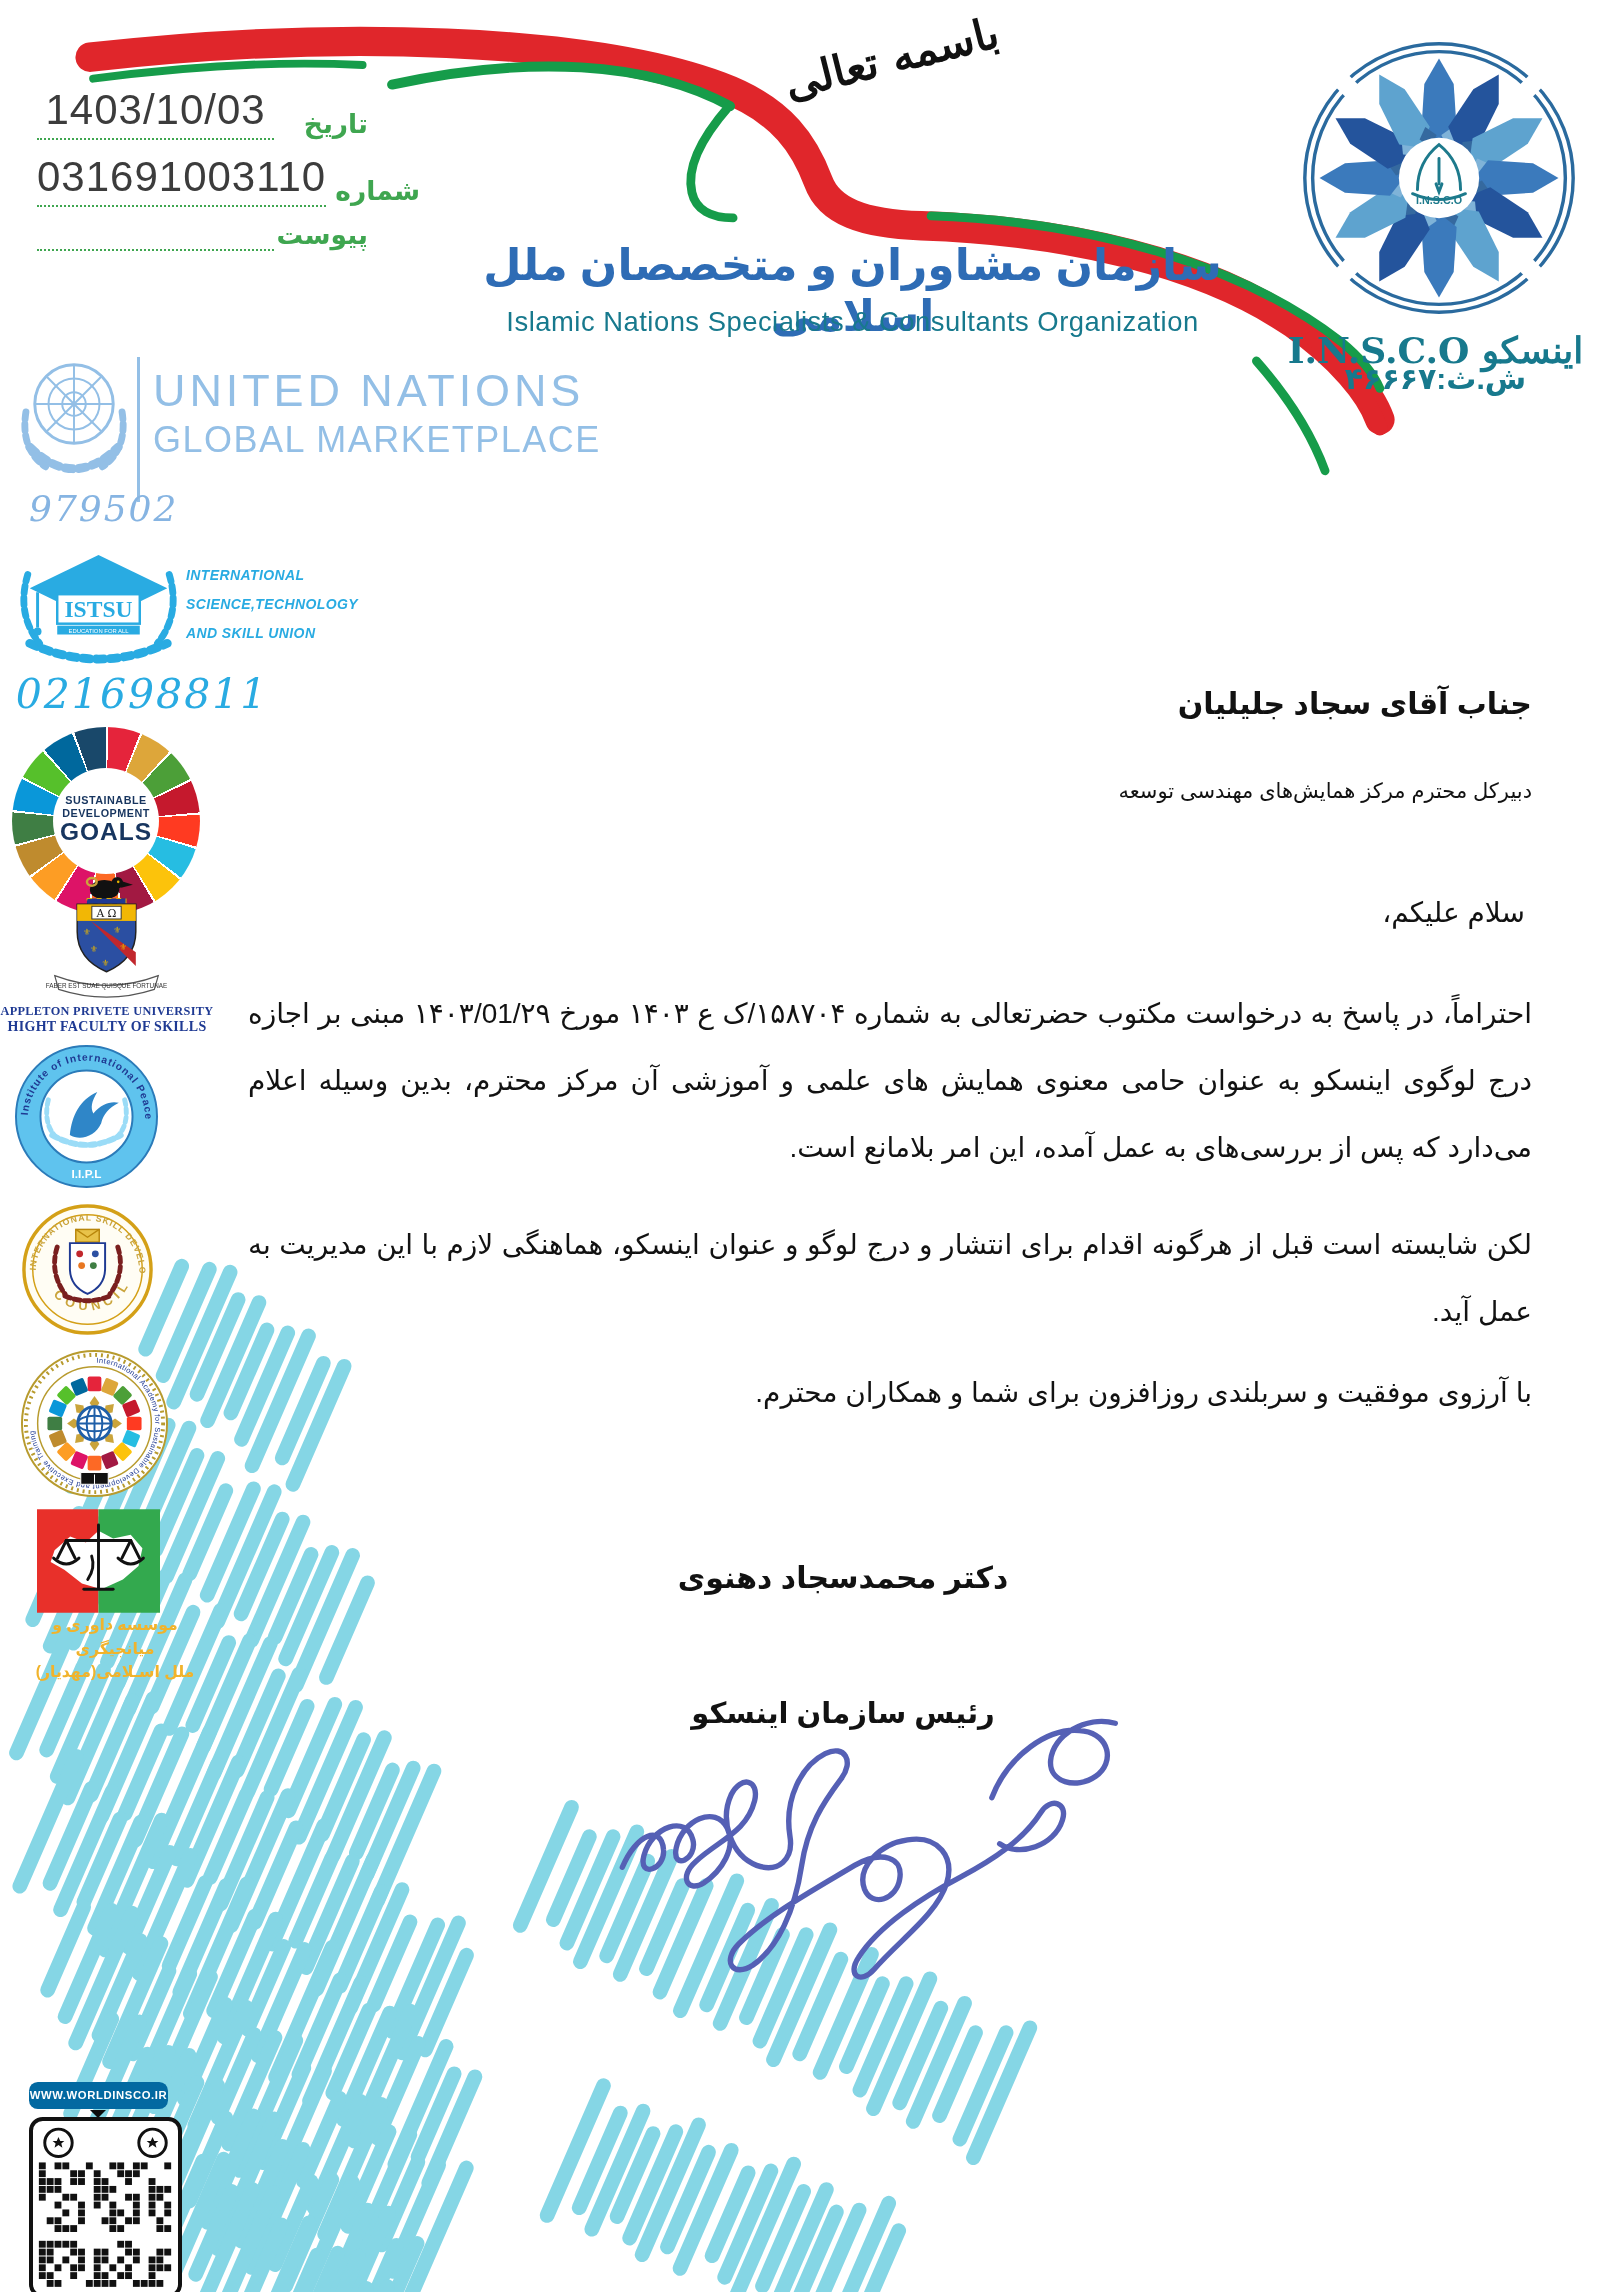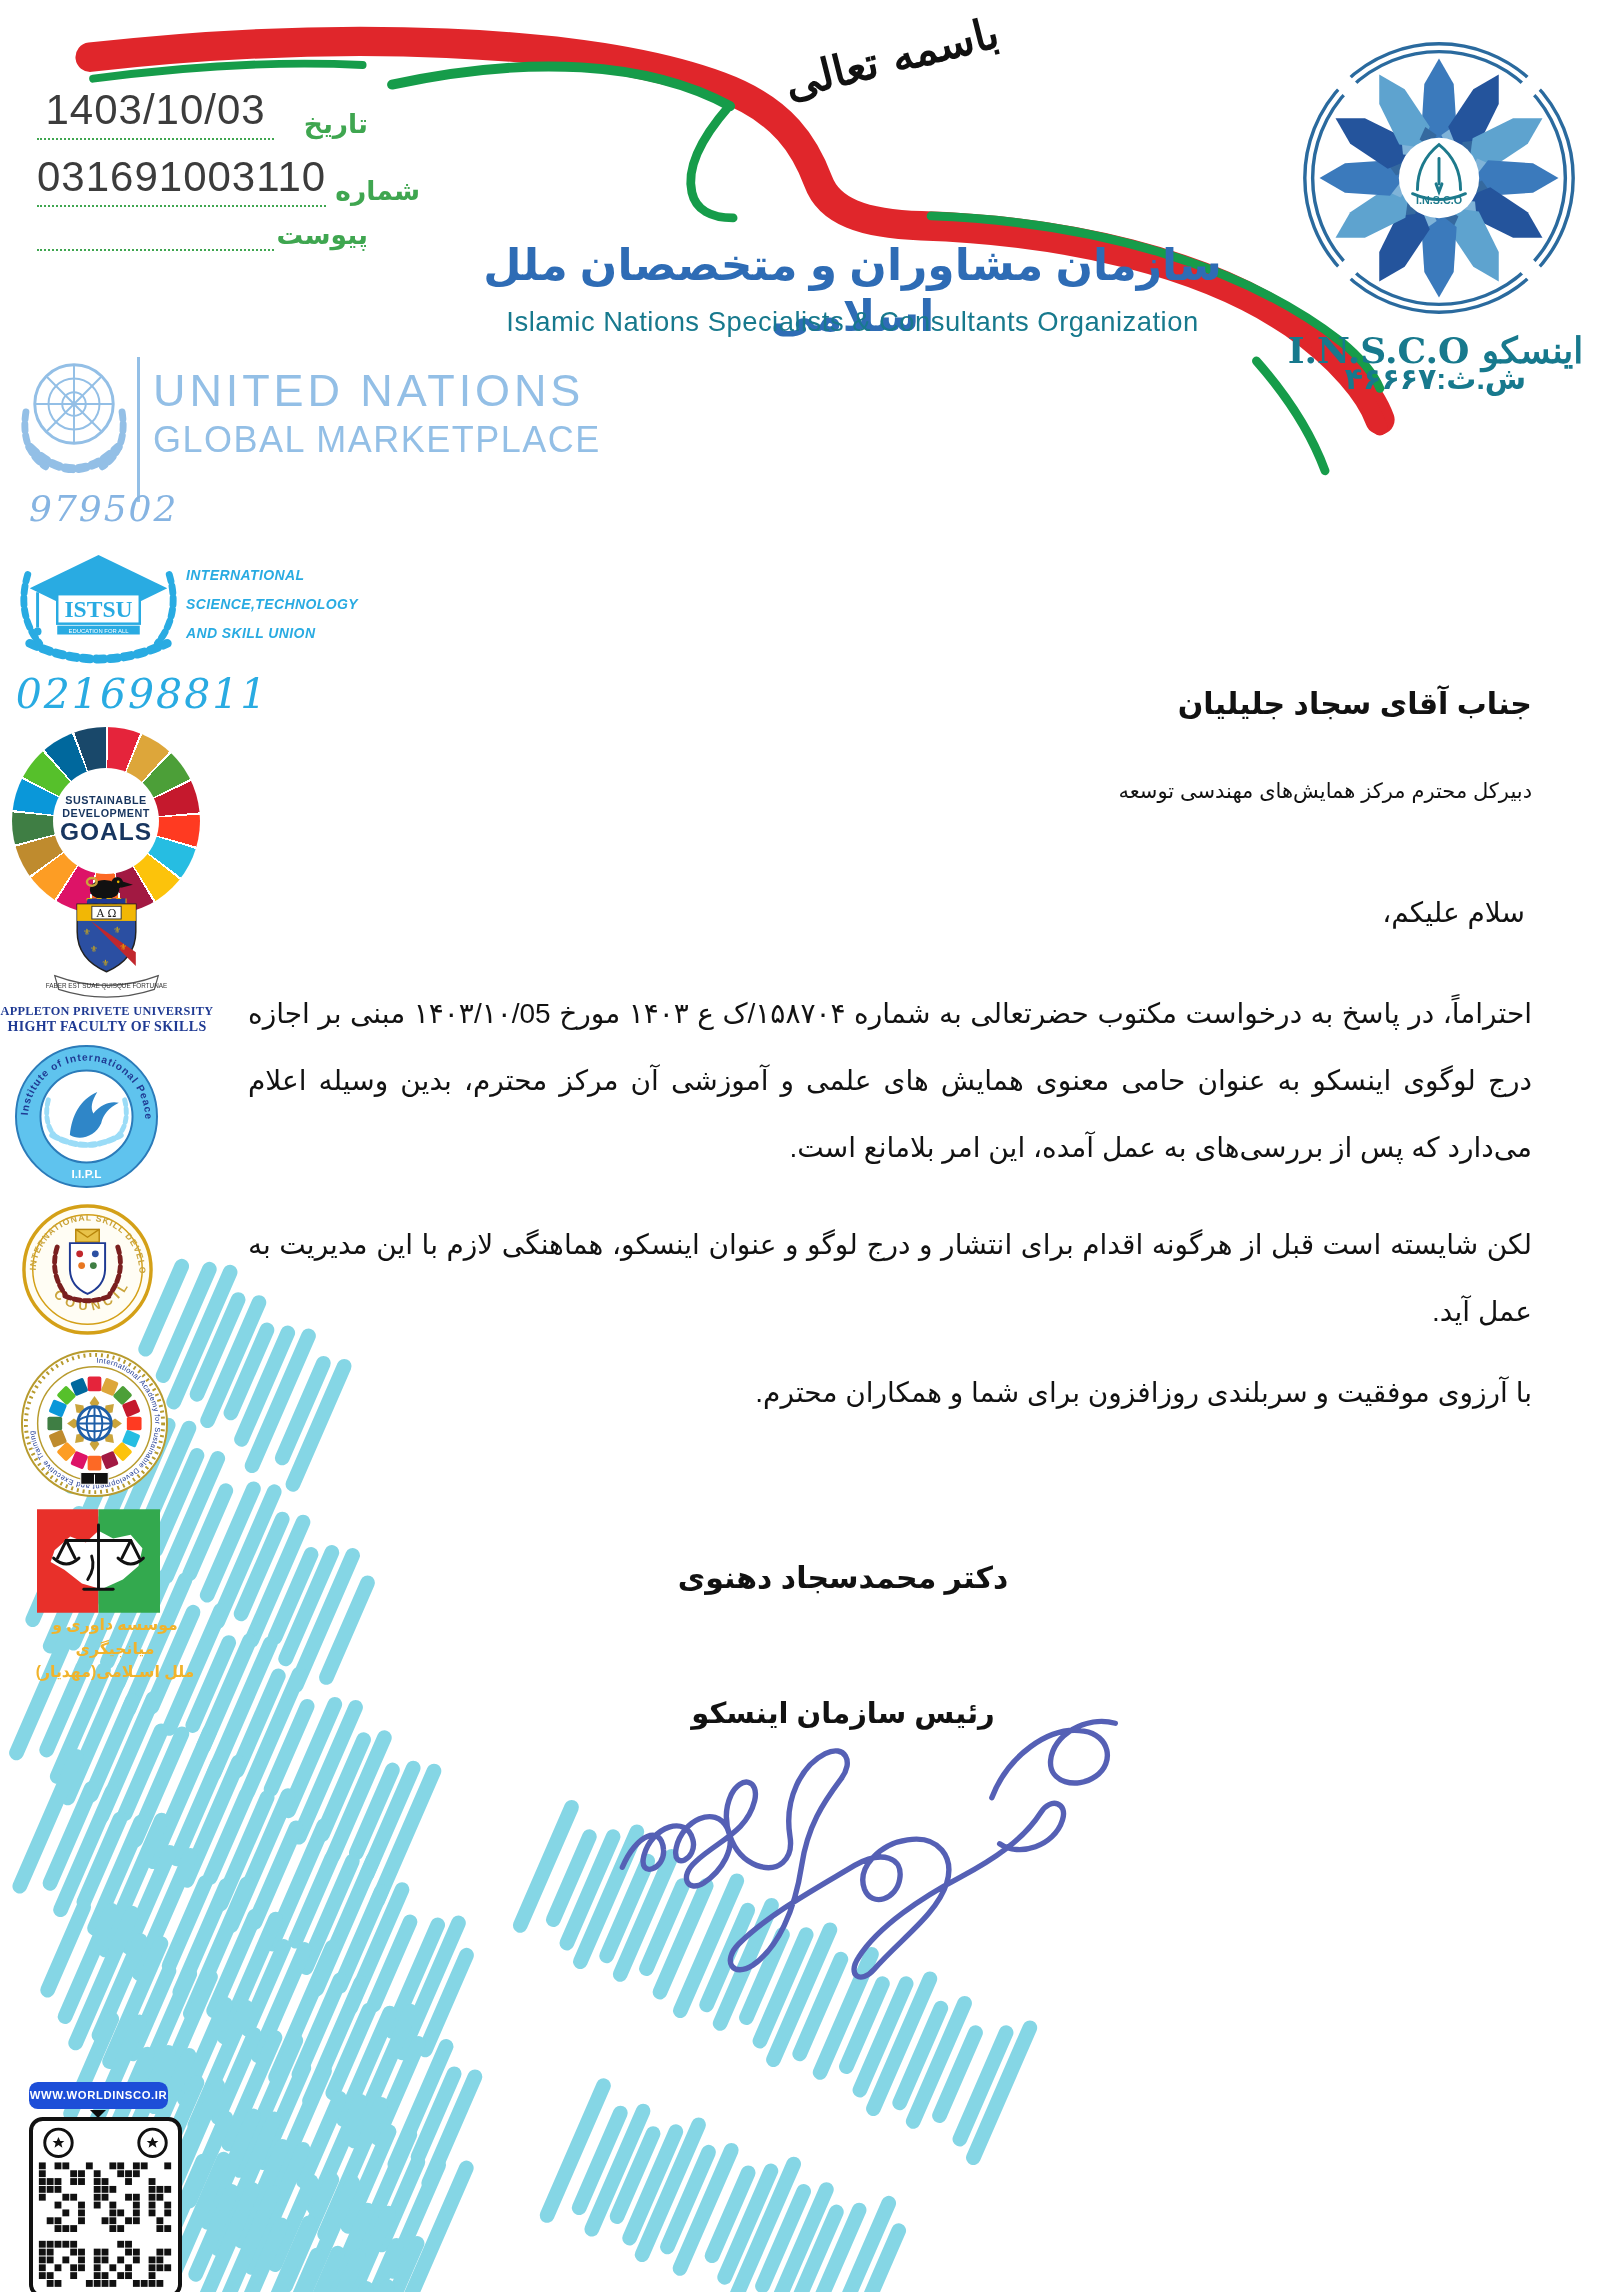--- a/index.html
+++ b/index.html
@@ -57,21 +57,21 @@
   .appleton-lines{position:absolute;left:0px;top:1004px;width:214px;text-align:center;z-index:2;
                   color:#1f3a93;font-family:"Liberation Serif","DejaVu Serif",serif;font-weight:700;}
   .app-l1{font-size:12.3px;letter-spacing:0.3px;}
   .app-l2{font-size:14px;letter-spacing:0.3px;}
   .iipl{position:absolute;left:14.7px;top:1045px;z-index:2;}
   .isdc{position:absolute;left:21.6px;top:1204px;z-index:2;}
   .academy{position:absolute;left:19.6px;top:1349px;z-index:2;}
   .mahdyar{position:absolute;left:37px;top:1509px;z-index:2;}
   .mahdyar-lines{position:absolute;left:26px;top:1613px;width:178px;text-align:center;z-index:2;
                  direction:rtl;color:#f1b32b;font-weight:800;font-size:15.7px;line-height:23.5px;}
-  .qr-label{position:absolute;left:29px;top:2082px;width:139px;height:27.4px;background:#1d4ed8;
+  .qr-label{position:absolute;left:29px;top:2082px;width:139px;height:27.4px;background:#0369a1;
             border-radius:8.8px;z-index:2;color:#fff;font-size:11.3px;font-weight:700;
             letter-spacing:0.6px;text-align:center;line-height:27.4px;}
   .qr-label::after{content:"";position:absolute;left:61px;bottom:-8.8px;border:8.8px solid transparent;
                    border-top-color:#0d0d0d;border-bottom:none;}
   .qr-box{position:absolute;left:29px;top:2117px;width:145px;height:173px;border:4.9px solid #111;
           border-radius:13.7px;z-index:2;background:#fff;overflow:hidden;}
 
   
   .fa{direction:rtl;color:#121212;}
   .recipient1{position:absolute;right:89px;top:686px;font-size:30px;font-weight:800;z-index:3;}
@@ -698,20 +698,20 @@
         <rect x="102" y="162" width="7" height="7" fill="#111"></rect>
         <rect x="110" y="162" width="7" height="7" fill="#111"></rect>
         <rect x="118" y="162" width="7" height="7" fill="#111"></rect>
         <rect x="126" y="162" width="7" height="7" fill="#111"></rect>
       </svg>
   </div>
 
   <div class="fa recipient1">جناب آقای سجاد جلیلیان</div>
   <div class="fa recipient2">دبیرکل محترم مرکز همایش‌های مهندسی توسعه</div>
   <div class="fa salutation">سلام علیکم،</div>
-  <div class="fa para para1">احتراماً، در پاسخ به درخواست مکتوب حضرتعالی به شماره ۱۵۸۷۰۴/ک ع ۱۴۰۳ مورخ ۱۴۰۳/۱۰/05 مبنی بر اجازه درج لوگوی اینسکو به عنوان حامی معنوی همایش های علمی و آموزشی آن مرکز محترم، بدین وسیله اعلام می‌دارد که پس از بررسی‌های به عمل آمده، این امر بلامانع است.</div>
+  <div class="fa para para1">احتراماً، در پاسخ به درخواست مکتوب حضرتعالی به شماره ۱۵۸۷۰۴/ک ع ۱۴۰۳ مورخ ۱۴۰۳/01/۲۹ مبنی بر اجازه درج لوگوی اینسکو به عنوان حامی معنوی همایش های علمی و آموزشی آن مرکز محترم، بدین وسیله اعلام می‌دارد که پس از بررسی‌های به عمل آمده، این امر بلامانع است.</div>
   <div class="fa para para2">لکن شایسته است قبل از هرگونه اقدام برای انتشار و درج لوگو و عنوان اینسکو، هماهنگی لازم با این مدیریت به عمل آید.</div>
   <div class="fa closing">با آرزوی موفقیت و سربلندی روزافزون برای شما و همکاران محترم.</div>
   <div class="fa sig-name">دکتر محمدسجاد دهنوی</div>
   <div class="fa sig-title">رئیس سازمان اینسکو</div>
 
 </div>
 
 
 </body></html>

